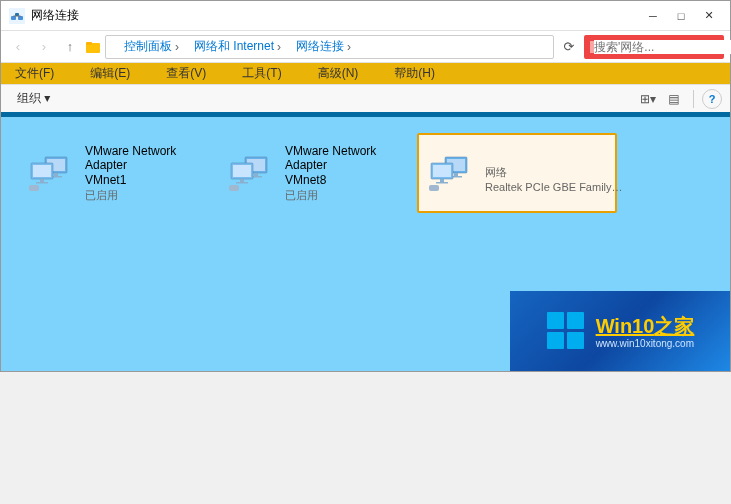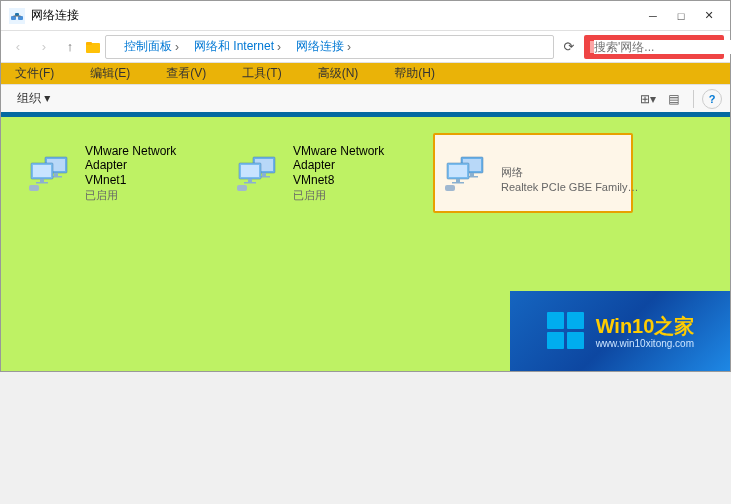--- a/index.html
+++ b/index.html
@@ -207,26 +207,25 @@
       padding: 2px 8px;
       font-size: 12px;
       color: #333;
       cursor: pointer;
       border-radius: 2px;
     }
 
     
     .content-area {
       flex: 1;
-      background: #bef264;
+      background: #7dd3fc;
       padding: 16px;
       display: flex;
       flex-wrap: wrap;
       align-content: flex-start;
-      gap: 8px;
       overflow-y: auto;
     }
 
     
     .net-item {
       width: 200px;
       height: 80px;
       display: flex;
       align-items: center;
       gap: 10px;
@@ -296,20 +295,21 @@
       color: #fff;
     }
     .watermark-title {
       font-size: 20px;
       font-weight: bold;
       color: #fff;
       line-height: 1.2;
     }
     .watermark-title span {
       color: #ffcc00;
+      text-decoration: underline;
     }
     .watermark-url {
       font-size: 10px;
       color: #cce5ff;
     }
   </style>
 </head>
 <body>
 
 <div class="window" style="position:relative;">

